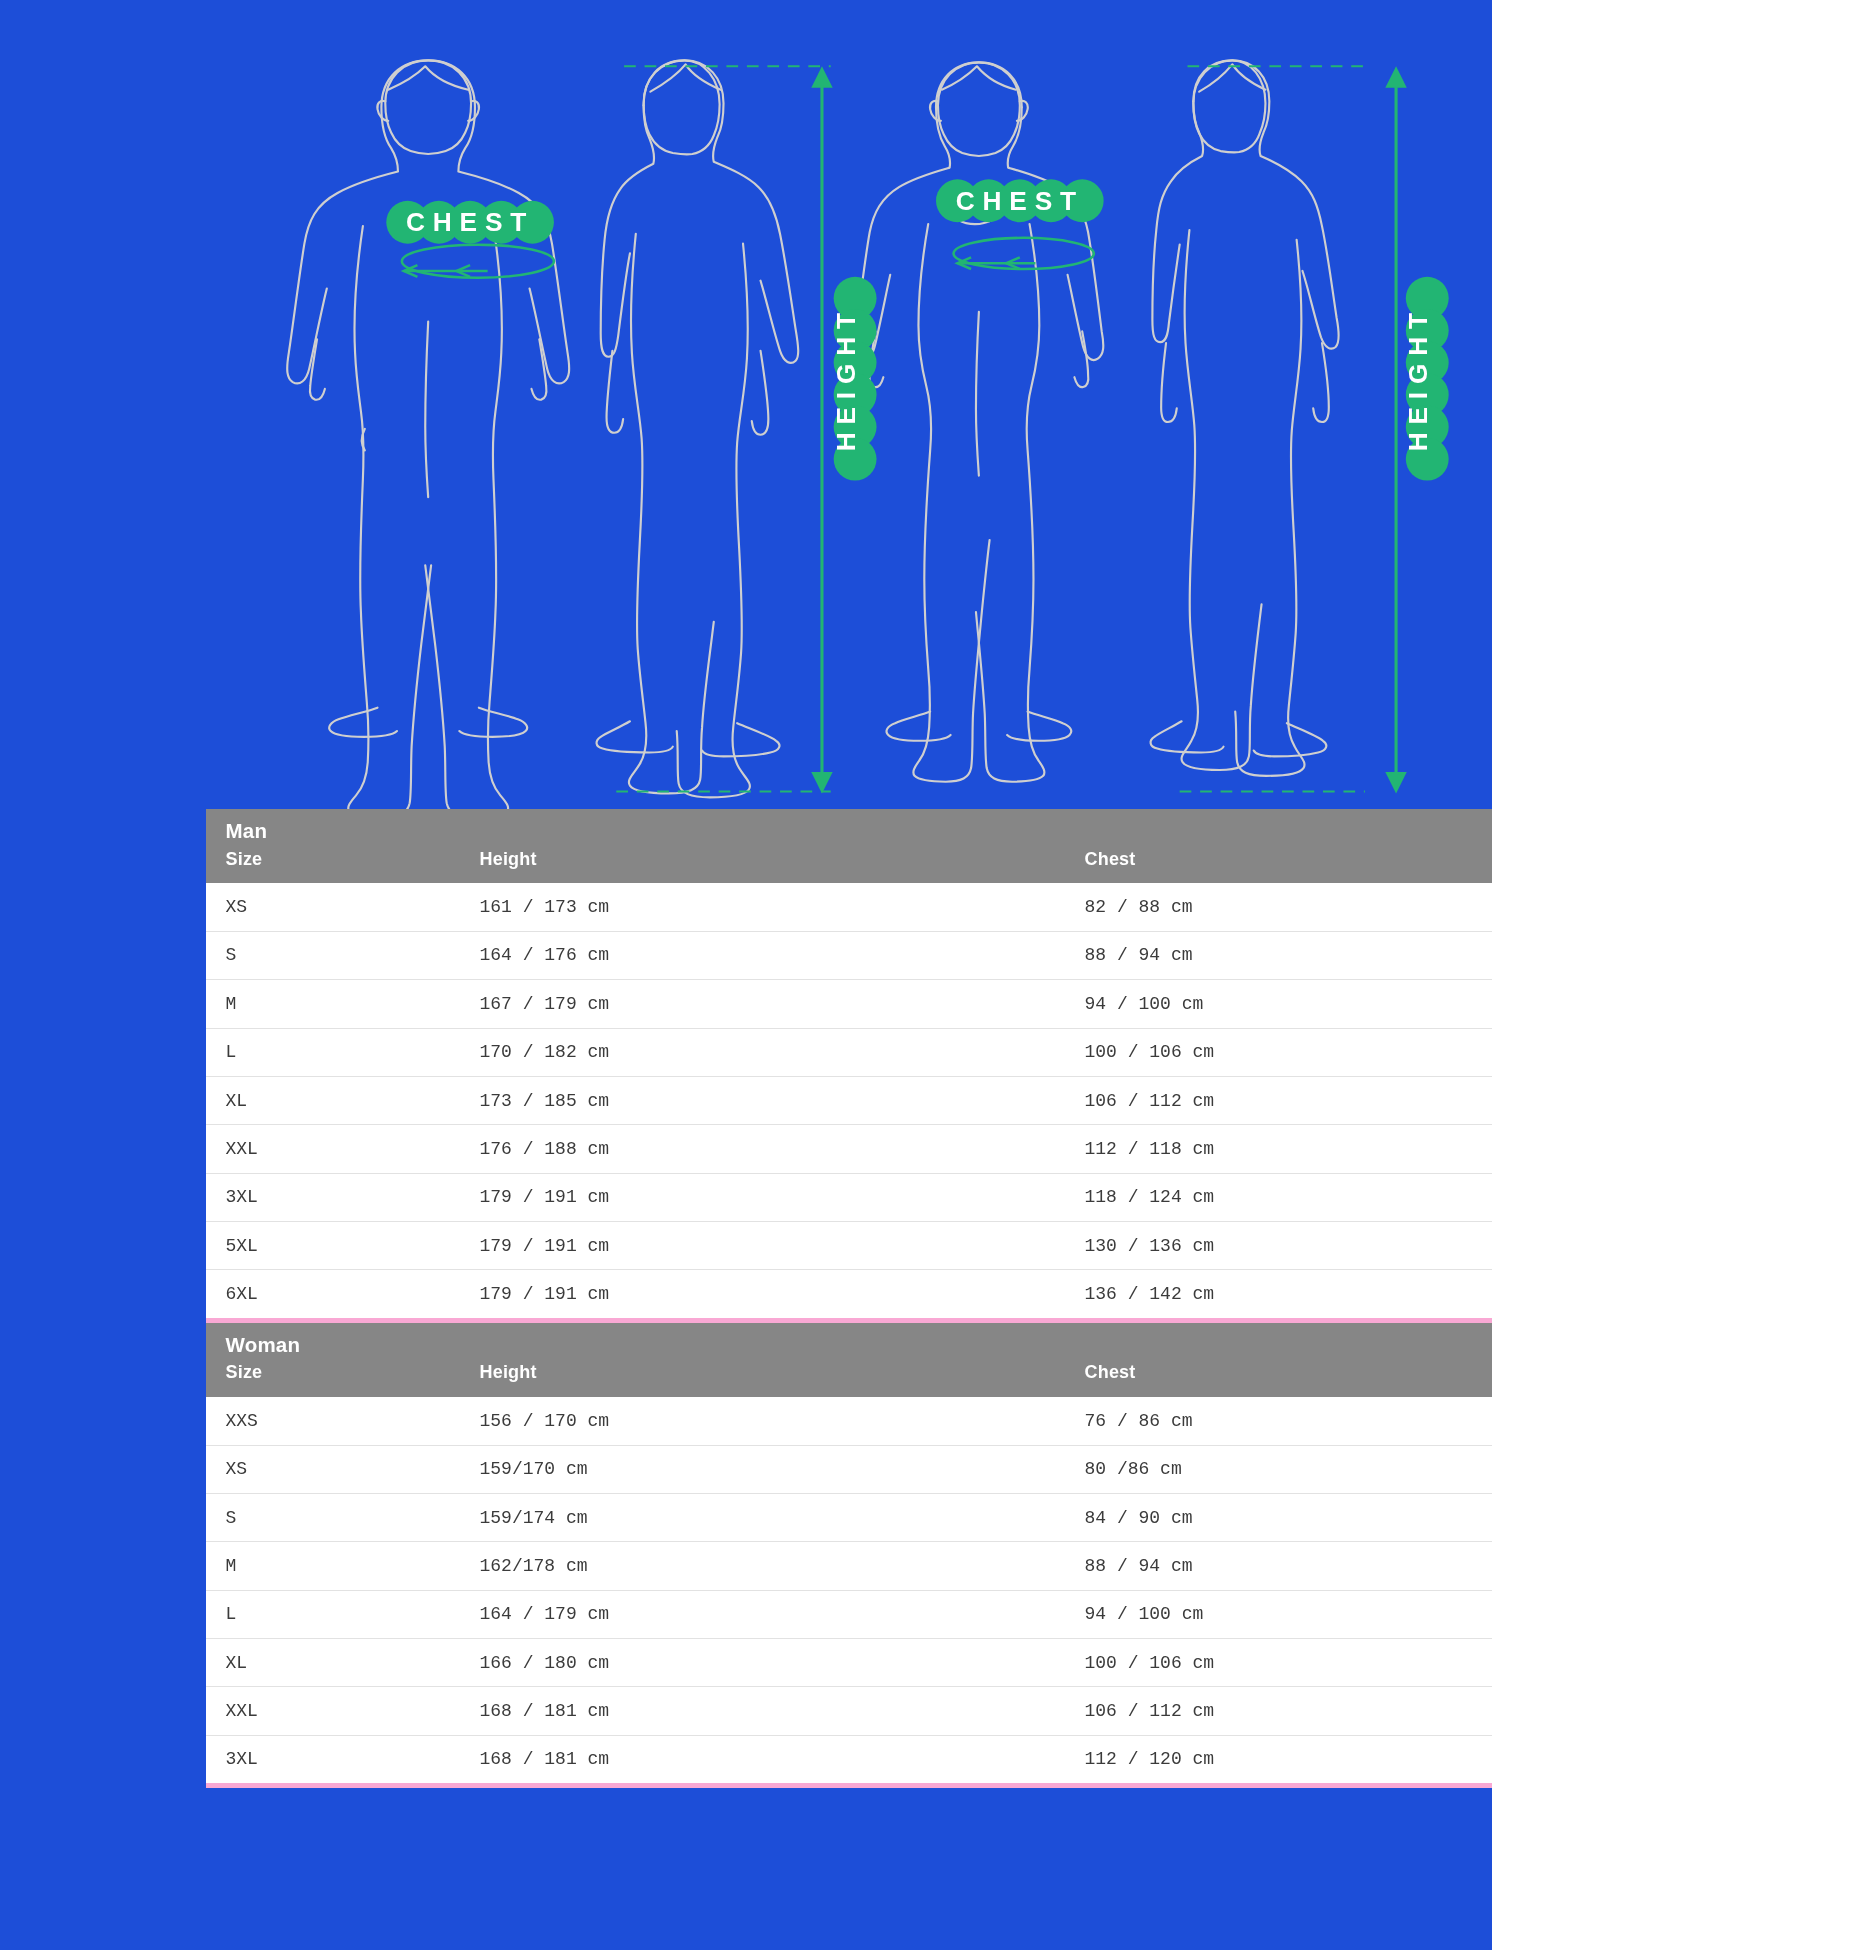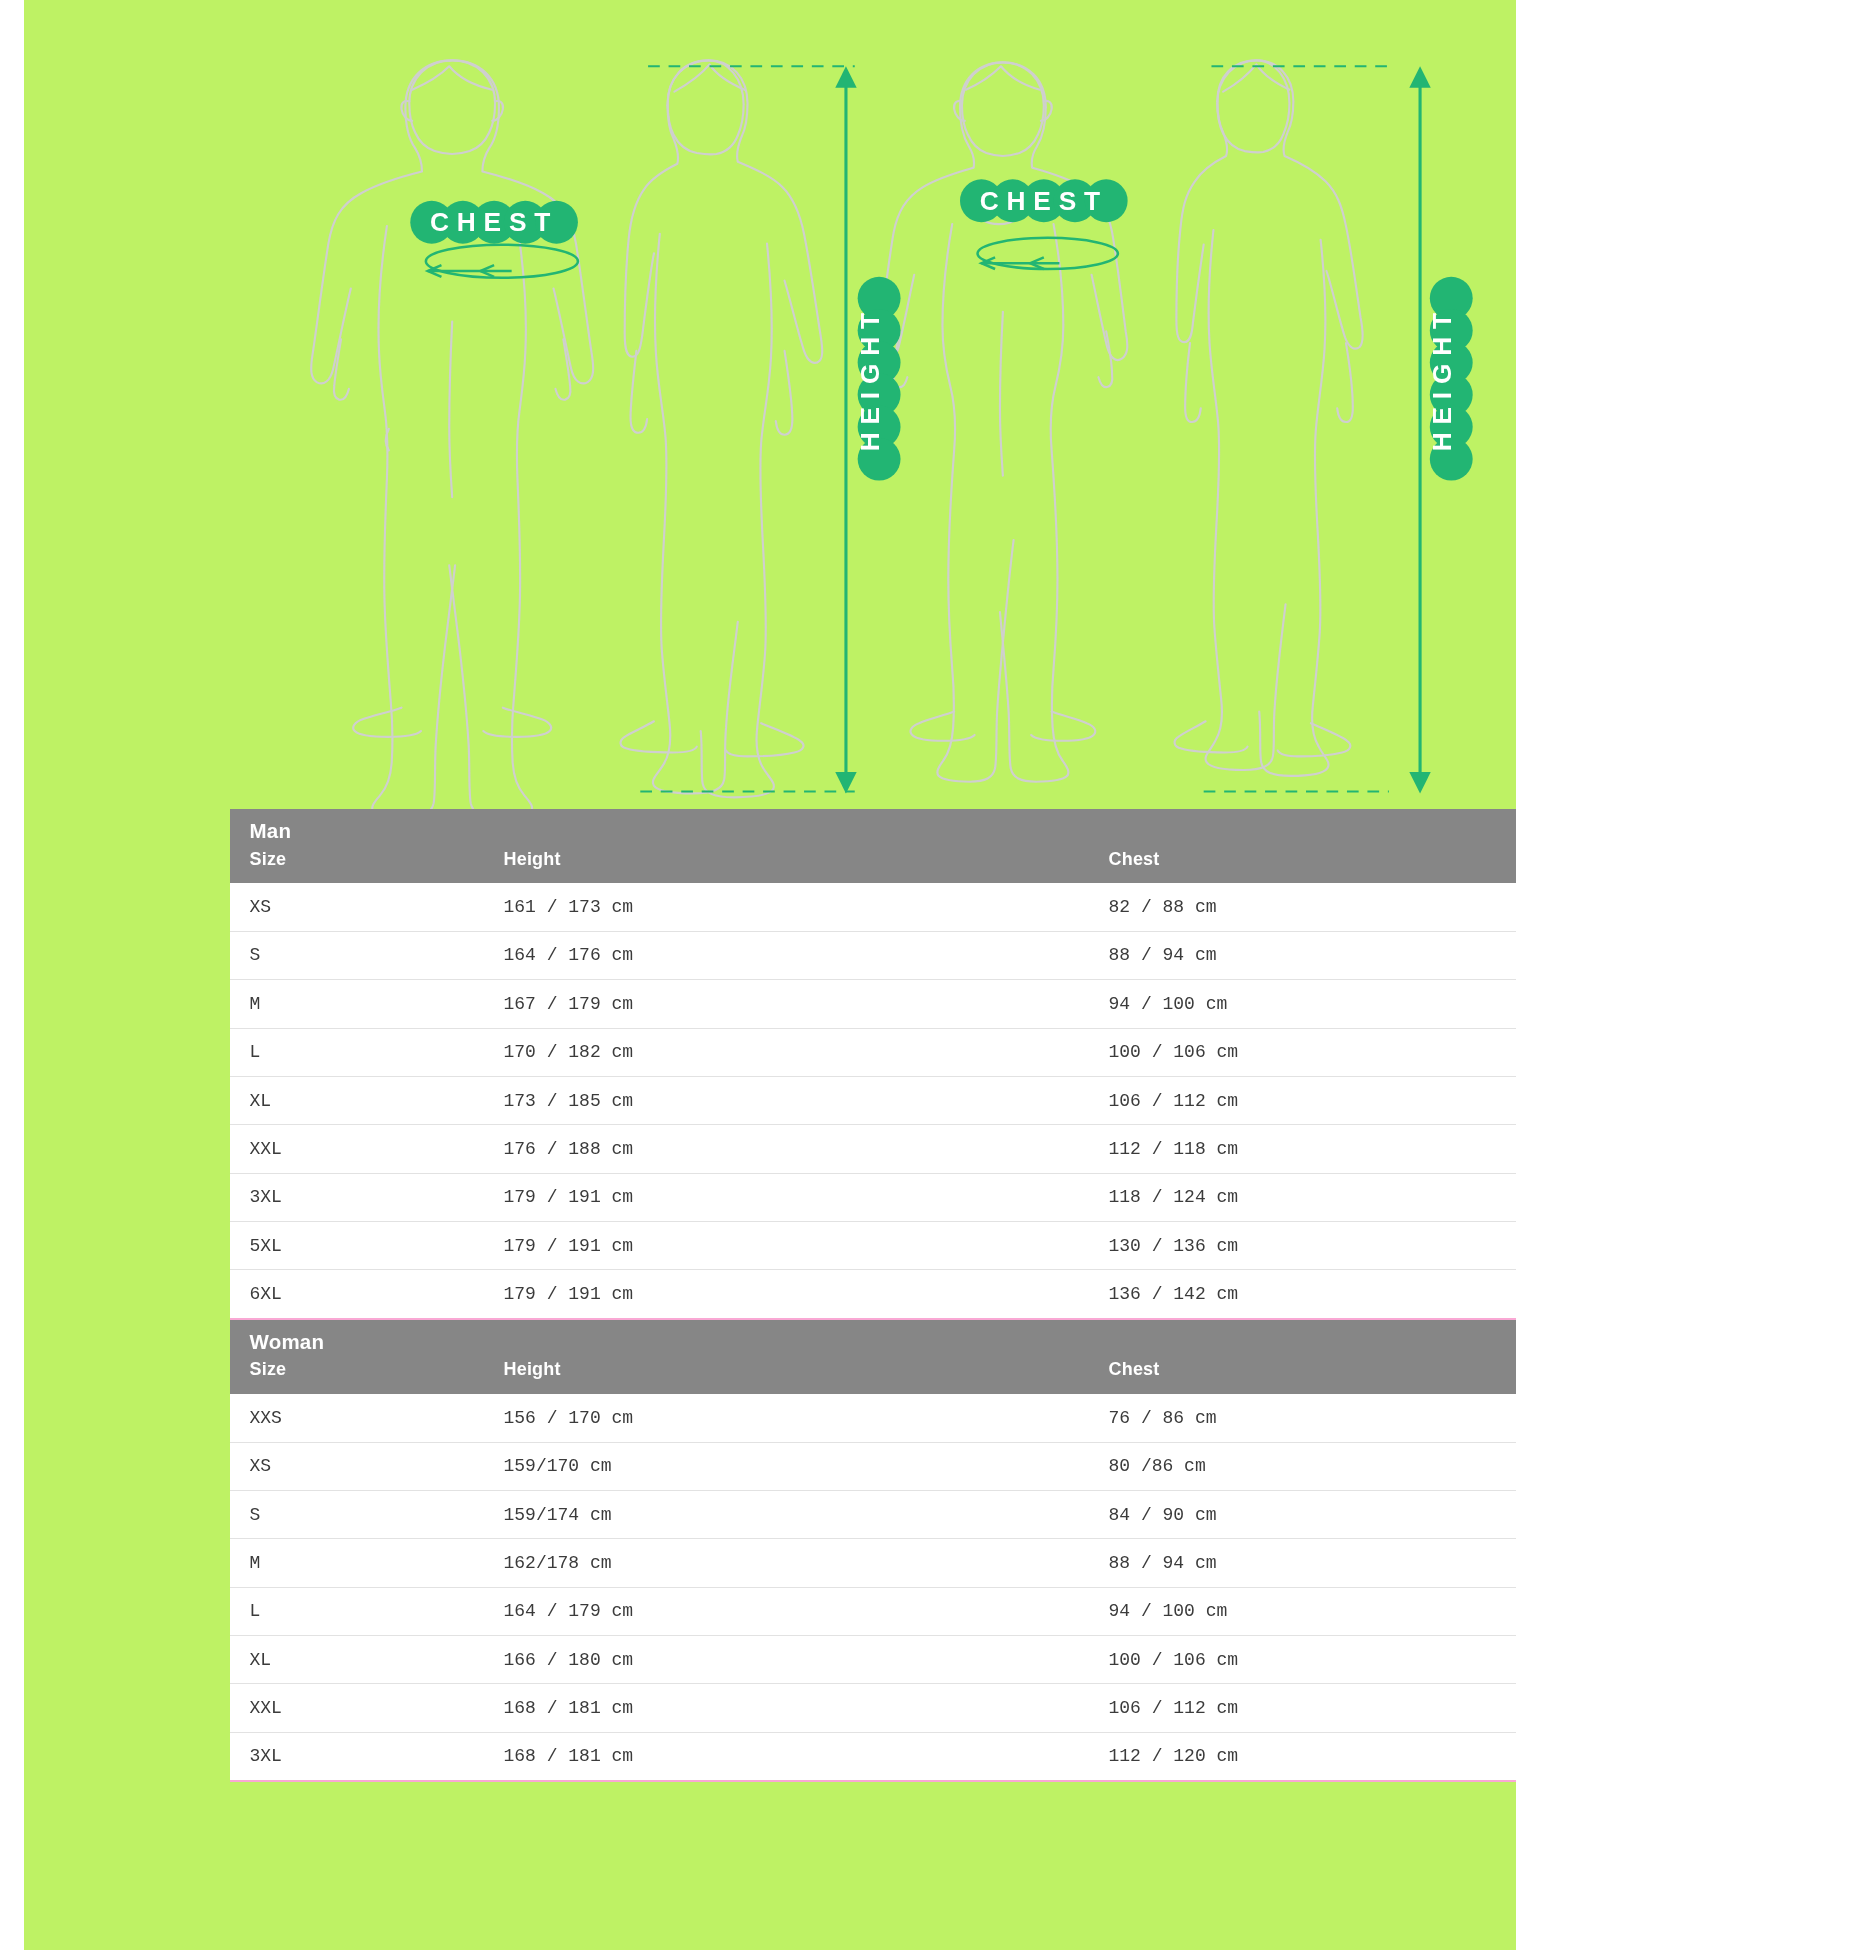--- a/index.html
+++ b/index.html
@@ -6,23 +6,22 @@
   html, body {
     margin: 0;
     padding: 0;
     background: #ffffff;
     font-family: "Liberation Sans", sans-serif;
   }
   .page {
     width: 1492px;
     height: 1950px;
     position: relative;
-    background: #bef264;
+    background: #1d4ed8;
     overflow: hidden;
-    margin-left: 24px;
   }
 
   
   .figures {
     position: absolute;
     left: 0;
     top: 0;
     width: 1872px;
     height: 809px;
   }
@@ -57,21 +56,21 @@
     letter-spacing: 0.2px;
   }
   tbody.rows td {
     font-size: 18px;
     color: #3b3b3b;
     padding: 13.7px 19.5px;
     border-bottom: 1px solid #e2e2e2;
     background: #ffffff;
     font-family: Liberation Mono, monospace;
   }
-  tbody.rows tr:last-child td { border-bottom: 2px solid #f9a8d4; }
+  tbody.rows tr:last-child td { border-bottom: 5px solid #f9a8d4; }
   col.c-size   { width: 254px; }
   col.c-height { width: 605px; }
   col.c-chest  { width: 556px; }
 </style>
 </head>
 <body>
 
 <div class="page">
 
   <div class="figures">

